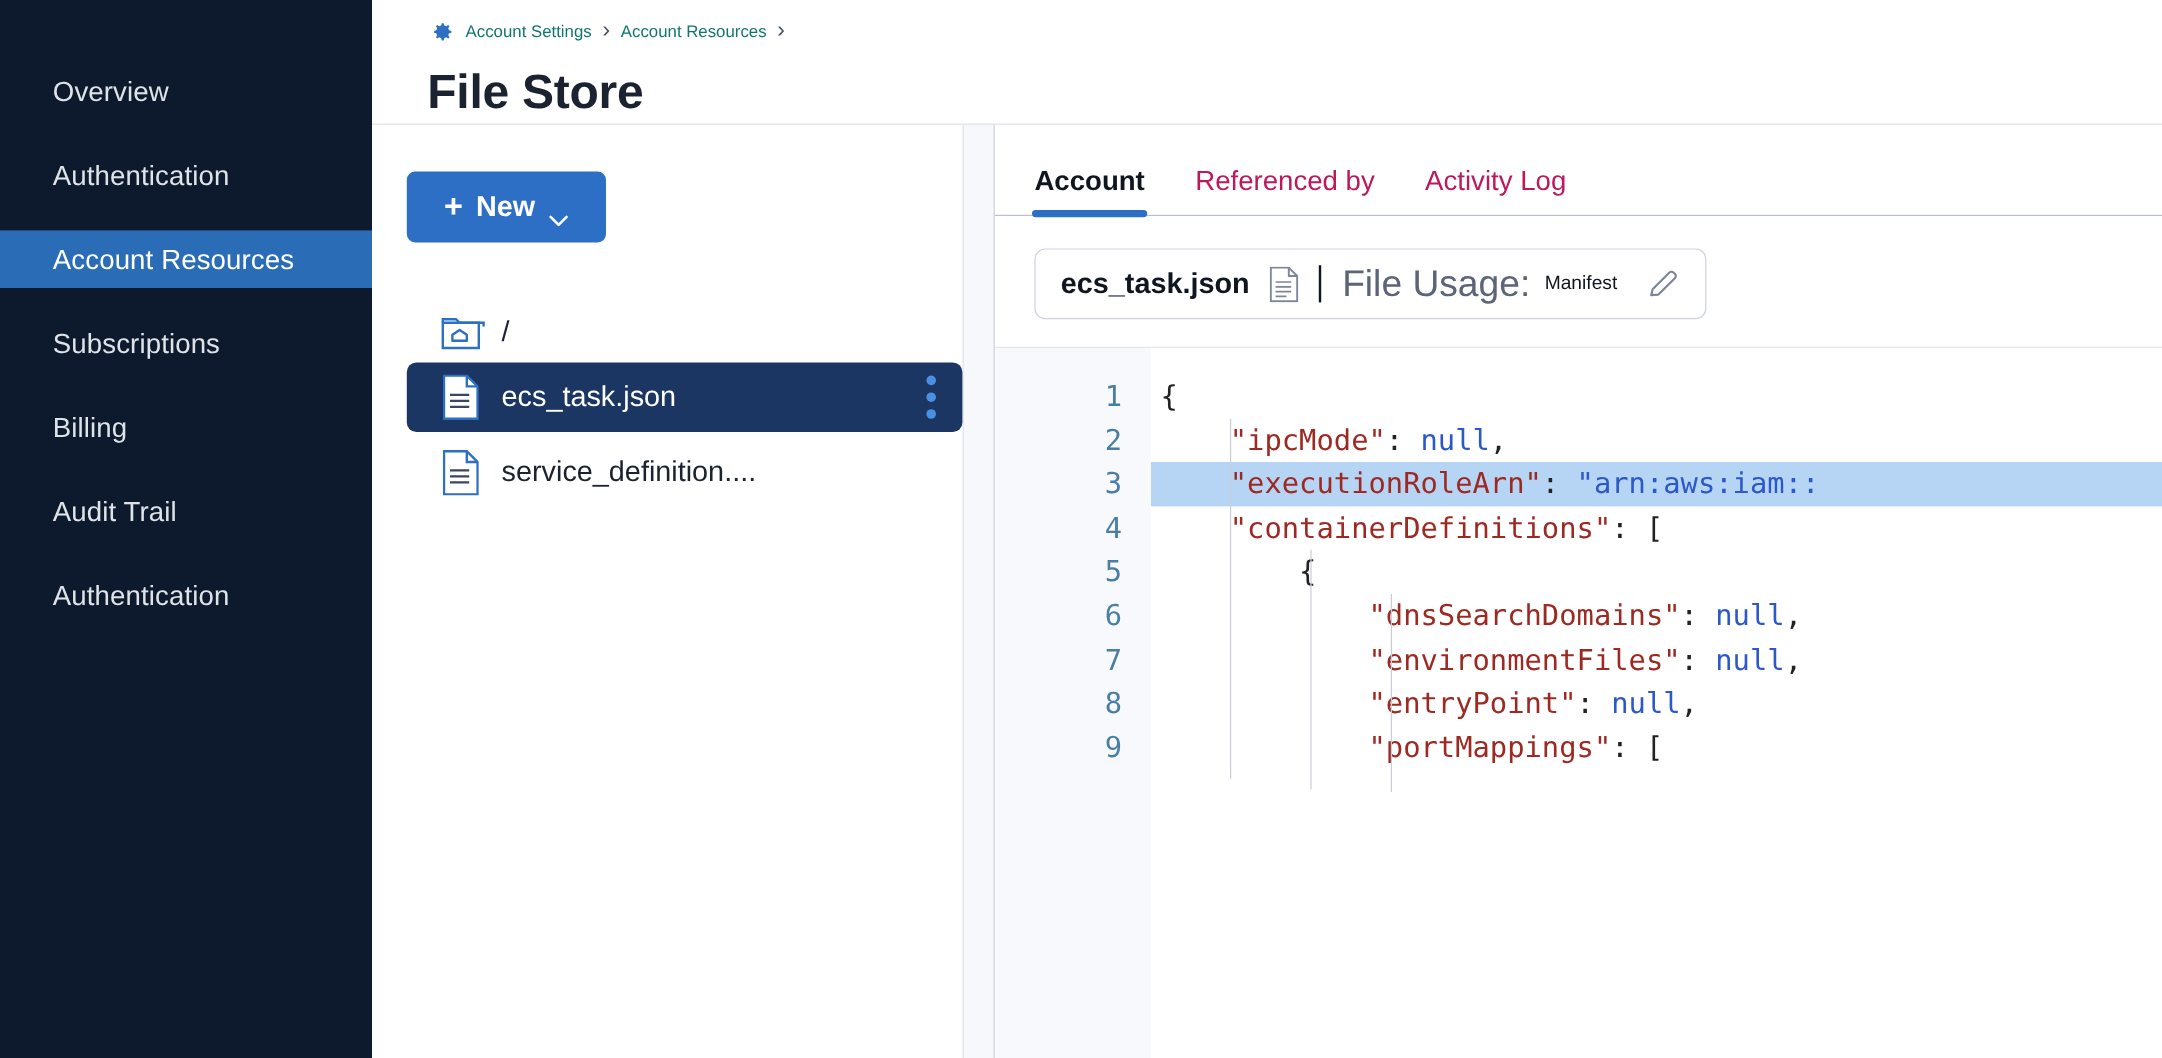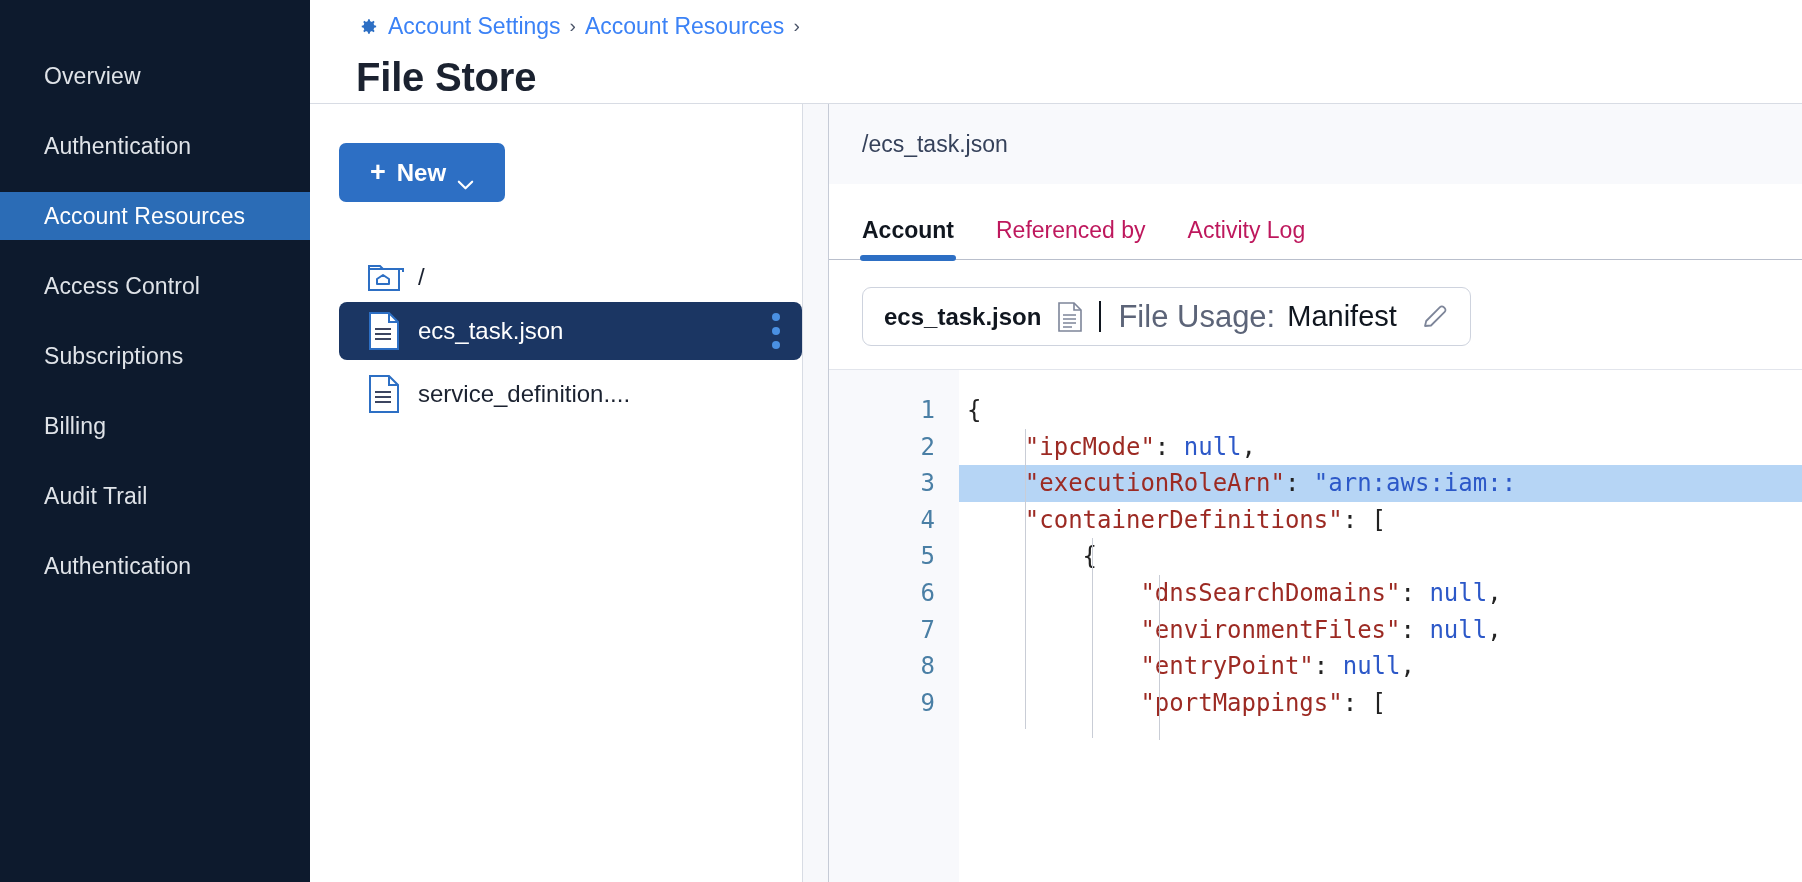--- a/index.html
+++ b/index.html
@@ -26,21 +26,21 @@
   }
   .nav-item.active { background:#2b6cb6; color:#ffffff; }
 
   
   .main { flex:1; height:882px; display:flex; flex-direction:column; min-width:0; }
 
   .topbar { height:104px; flex:0 0 104px; background:#fff;
             border-bottom:1px solid #d8dce4; padding:9px 0 0 46px; }
   .crumbs { display:flex; align-items:center; height:34px; gap:9px; }
   .gear { width:23px; height:23px; flex:0 0 23px; }
-  .crumb-link { color:#3b82f6; font-size:23px; cursor:pointer; white-space:nowrap; }
+  .crumb-link { color:#0f766e; font-size:14px; cursor:pointer; white-space:nowrap; }
   .crumb-sep { color:#4a5468; font-size:19px; }
   .page-title { font-size:40px; font-weight:bold; color:#1b2230; margin-top:12px; letter-spacing:-.2px; }
 
   .body-row { flex:1; display:flex; min-height:0; }
 
   
   .browser { width:492px; flex:0 0 492px; background:#fff; padding:39px 0 0 29px; position:relative; }
   .new-btn {
     width:166px; height:59px; background:#2d6fc4; color:#fff;
     border:none; border-radius:7px; cursor:pointer;
@@ -86,21 +86,21 @@
   .usage-wrap { padding:27px 0 0 33px; }
   .usage-card {
     display:inline-flex; align-items:center; gap:17px;
     height:59px; padding:0 20px 0 21px;
     border:1px solid #ced3de; border-radius:9px; background:#fff;
   }
   .usage-file { font-size:24px; font-weight:bold; color:#10161f; }
   .doc-ico { width:24px; height:30px; flex:0 0 24px; }
   .vbar { width:2px; height:31px; background:#10161f; }
   .usage-lbl { font-size:31px; color:#5c6478; }
-  .usage-val { font-size:29px; color:#10161f; margin-left:-5px; }
+  .usage-val { font-size:16px; color:#10161f; margin-left:-5px; }
   .pencil { width:30px; height:30px; flex:0 0 30px; cursor:pointer; margin-left:6px; }
 
   
   .code-area { flex:1; margin-top:23px; display:flex; min-height:0;
                border-top:1px solid #e2e5ec; overflow:hidden; position:relative; }
   .gutter { width:130px; flex:0 0 130px; background:#f8f9fc; padding-top:22px; }
   .gutter .ln { height:36.6px; line-height:36.6px; text-align:right; padding-right:24px;
                 font-family:"DejaVu Sans Mono", monospace; font-size:24px; color:#4a7fa5; }
   .code { flex:1; min-width:0; padding-top:22px; overflow:hidden; position:relative; }
   .cl { height:36.6px; line-height:36.6px; white-space:pre;
@@ -121,23 +121,20 @@
   <nav class="sidebar">
     <div id="nav-list">
         <div class="nav-item">
           <span>Overview</span>
         </div>
         <div class="nav-item">
           <span>Authentication</span>
         </div>
         <div class="nav-item active">
           <span>Account Resources</span>
-        </div>
-        <div class="nav-item">
-          <span>Access Control</span>
         </div>
         <div class="nav-item">
           <span>Subscriptions</span>
         </div>
         <div class="nav-item">
           <span>Billing</span>
         </div>
         <div class="nav-item">
           <span>Audit Trail</span>
         </div>
@@ -211,21 +208,20 @@
                   </svg></span>
                 <span class="file-name">service_definition....</span>
               </div>
             </div>
         </div>
       </section>
 
       <div class="splitter"></div>
 
       <section class="detail">
-        <div class="path-bar">/ecs_task.json</div>
         <div class="tabs" id="tab-list">
             <div class="tab active">Account</div>
             <div class="tab">Referenced by</div>
             <div class="tab">Activity Log</div>
           </div>
 
         <div class="usage-wrap">
           <div class="usage-card">
             <span class="usage-file">ecs_task.json</span>
             <span class="doc-ico">

